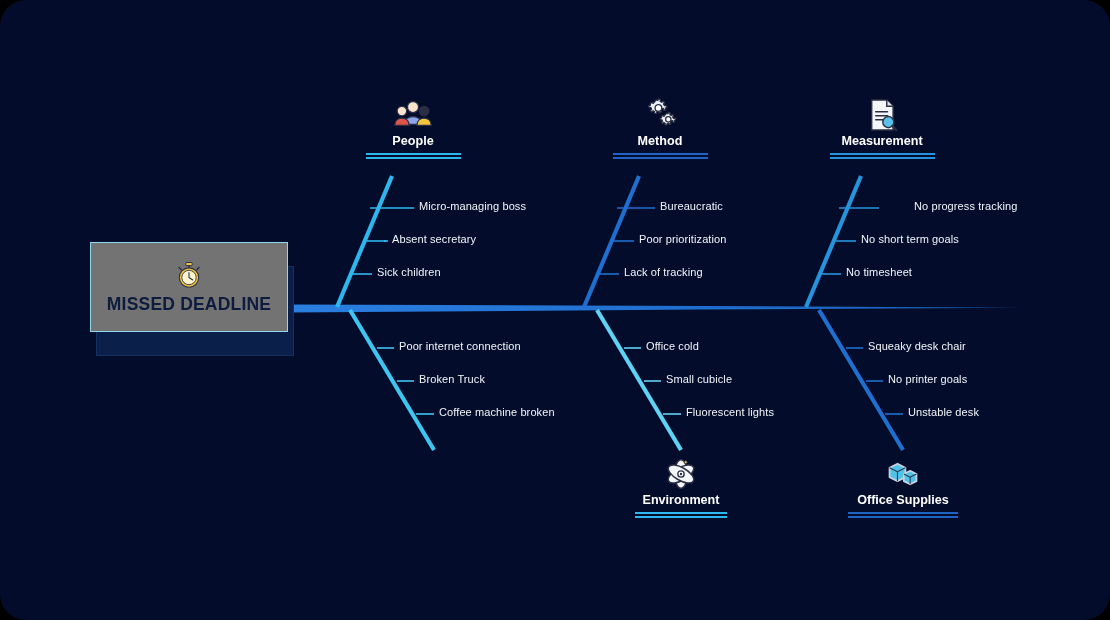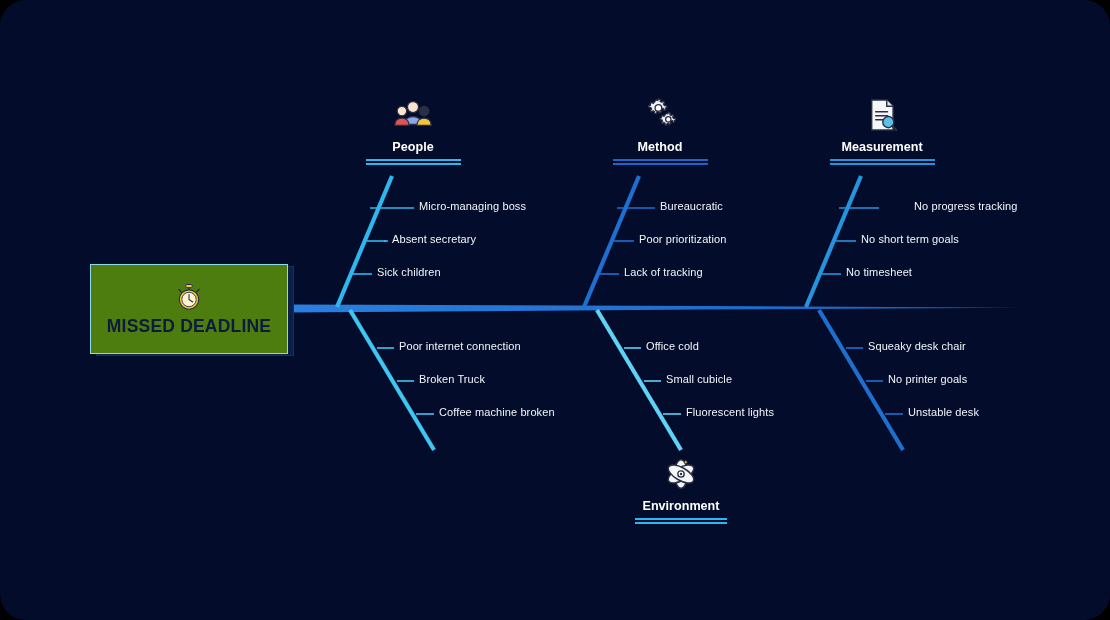--- a/index.html
+++ b/index.html
@@ -25,23 +25,23 @@
   
   .head-shadow {
     position: absolute;
     left: 96px; top: 266px;
     width: 198px; height: 90px;
     background: #0b1f4b;
     border: 1px solid #16305f;
   }
   .head-box {
     position: absolute;
-    left: 90px; top: 264px;
+    left: 90px; top: 242px;
     width: 198px; height: 90px;
-    background: #4d7c0f;
+    background: #737373;
     border: 1px solid #8fd9ea;
     display: flex;
     flex-direction: column;
     align-items: center;
     justify-content: center;
     gap: 4px;
   }
   .head-title {
     font-size: 17.5px;
     font-weight: 700;
@@ -58,21 +58,20 @@
     flex-direction: column;
     align-items: center;
     width: 190px;
   }
   .cat-icon { width: 38px; height: 38px; display:block; }
   .cat-label {
     font-size: 12.6px;
     font-weight: 700;
     color: #ffffff;
     white-space: nowrap;
-    margin-top: 6px;
   }
   .cat-rule {
     margin-top: 5px;
     width: 95px;
     height: 6px;
     position: relative;
   }
   .cat-rule i {
     position: absolute; left: 0; right: 0; height: 2px; display:block;
   }
@@ -220,20 +219,41 @@
       <circle cx="24" cy="24" r="1.5" fill="#2b2f45"></circle>
       <circle cx="30" cy="9" r="1.8" fill="#f2c53d" stroke="#2b2f45" stroke-width="1"></circle>
     </svg>
     <div class="cat-label">Environment</div>
     <div class="cat-rule" style="width:92px">
       <i class="a" style="background:#2eb7ef"></i>
         <i class="b" style="background:#2eb7ef"></i>
     </div>
   </div>
 
+  <div class="cat bottom" style="left:808px; top:455px;">
+    <svg class="cat-icon" viewBox="0 0 48 48">
+      <g stroke="#c9d2de" stroke-width="2.2" fill="#4ec3e8" stroke-linejoin="round">
+        <path d="M7 16l10-5 10 5v12l-10 5-10-5z"></path>
+      </g>
+      <g stroke="#2b2f45" stroke-width="1.3" fill="none">
+        <path d="M7 16l10 5 10-5M17 21v12"></path>
+      </g>
+      <g stroke="#c9d2de" stroke-width="2.2" fill="#4ec3e8" stroke-linejoin="round">
+        <path d="M25 24l8-4 8 4v9l-8 4-8-4z"></path>
+      </g>
+      <g stroke="#2b2f45" stroke-width="1.3" fill="none">
+        <path d="M25 24l8 4 8-4M33 28v9"></path>
+      </g>
+    </svg>
+    <div class="cat-label">Office Supplies</div>
+    <div class="cat-rule" style="width:110px">
+      <i class="a" style="background:#1f63c4"></i>
+        <i class="b" style="background:#1f63c4"></i>
+    </div>
+  </div>
 
   <div class="cause" style="left:419px; top:200px;">Micro-managing boss</div>
   <div class="cause" style="left:392px; top:233px;">Absent secretary</div>
   <div class="cause" style="left:377px; top:266px;">Sick children</div>
 
   <div class="cause" style="left:660px; top:200px;">Bureaucratic</div>
   <div class="cause" style="left:639px; top:233px;">Poor prioritization</div>
   <div class="cause" style="left:624px; top:266px;">Lack of tracking</div>
 
   <div class="cause" style="left:914px; top:200px;">No progress tracking</div>

